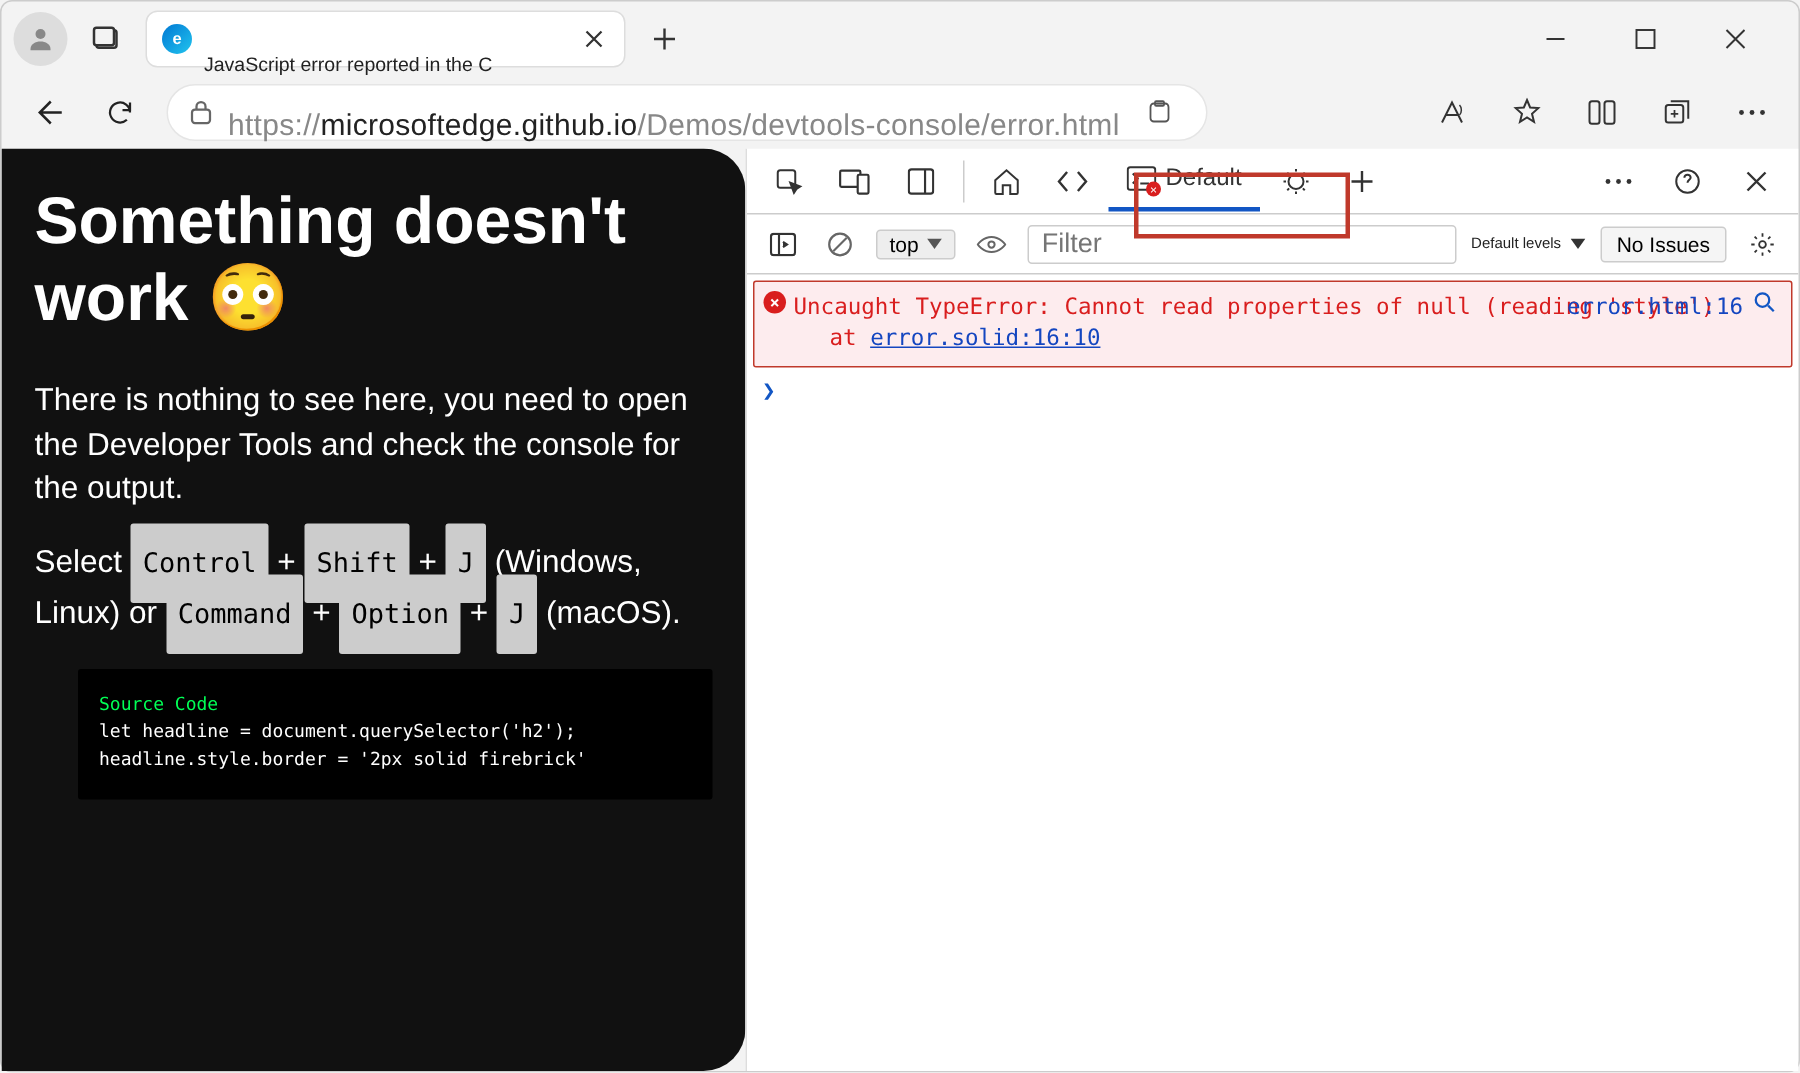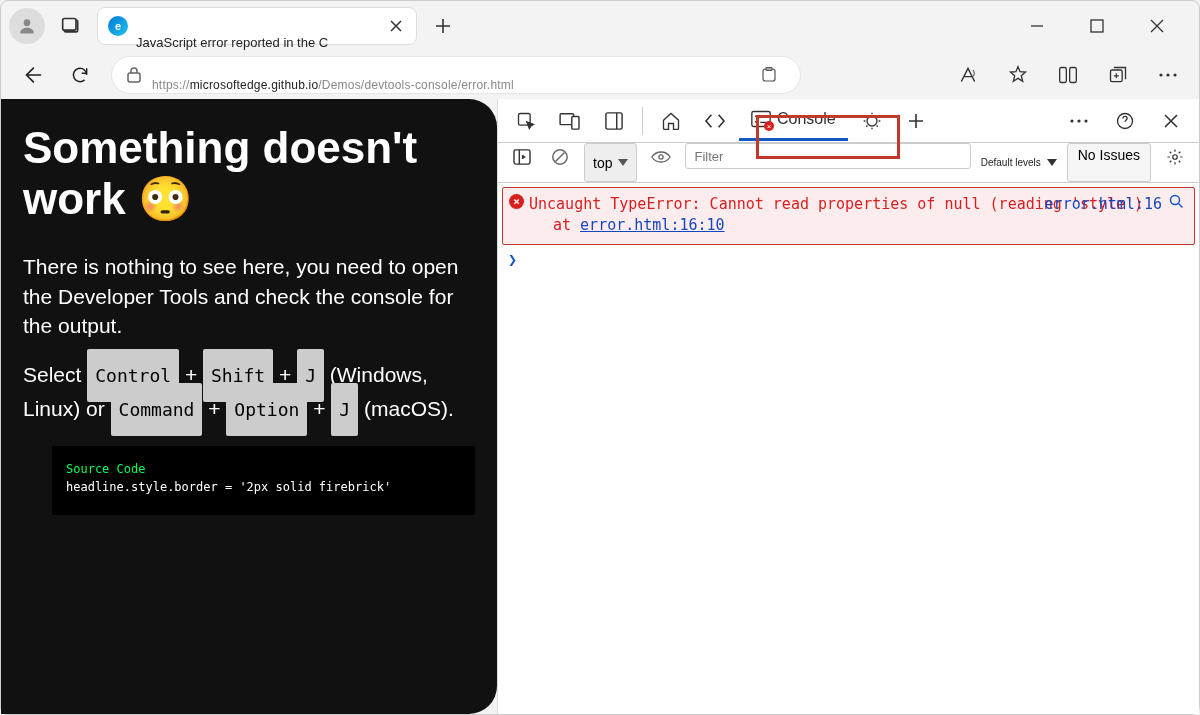--- a/index.html
+++ b/index.html
@@ -15,21 +15,21 @@
   .tab-title { font-size: 13px; color: #222; white-space: nowrap; overflow: hidden; text-overflow: ellipsis; flex: 1; margin-top: 32px; }
   .tab-close { width: 20px; height: 20px; display:flex;align-items:center;justify-content:center; color:#444; cursor:pointer; }
   .new-tab { width: 36px; height: 36px; display:flex;align-items:center;justify-content:center;color:#333; cursor:pointer; }
   .win-controls { margin-left: auto; display:flex; gap: 24px; padding-right: 16px; }
   .win-btn { width: 36px; height:36px; display:flex;align-items:center;justify-content:center;color:#333; cursor:pointer; font-size:16px;}
 
   .addr-bar { height: 48px; display:flex; align-items:center; gap:14px; padding: 0 14px; }
   .nav-btn { width:34px;height:34px;display:flex;align-items:center;justify-content:center;color:#333;cursor:pointer; }
   .url-field { flex: 0 0 690px; height:38px; background:#fff; border-radius: 20px; display:flex; align-items:center; padding: 0 14px; gap:10px; border:1px solid #e5e5e5; }
   .lock { color:#666; }
-  .url-text { font-size: 12px; color:#888; letter-spacing:.2px; white-space:nowrap;margin-top:19px; }
+  .url-text { font-size: 20px; color:#888; letter-spacing:.2px; white-space:nowrap;margin-top:19px; }
   .url-text .host { color:#222; }
   .addr-right { display:flex; gap: 16px; align-items:center; margin-left:auto; }
 
   
   .content { flex:1; display:flex; overflow:hidden; }
 
   
   .page { width: 496px; background:#111; color:#fff; border-radius: 0 28px 28px 0; padding: 24px 22px; display:flex; flex-direction:column; }
   .page h1 { font-size: 44px; font-weight: 800; line-height: 1.15; }
   .page p.lead { margin-top: 28px; font-size: 21px; line-height: 1.4; }
@@ -40,23 +40,23 @@
 
   
   .devtools { flex:1; display:flex; flex-direction:column; background:#fff; border-left:1px solid #ddd; }
   .dt-tabbar { height:44px; border-bottom:1px solid #ccc; display:flex; align-items:center; padding-left:8px; gap:4px; }
   .dt-icon-btn { width:40px;height:40px;display:flex;align-items:center;justify-content:center;color:#333;cursor:pointer; position:relative; }
   .dt-tab { height:40px; padding: 0 12px; display:flex; align-items:center; gap:6px; font-size:16px; color:#333; position:relative; cursor:pointer;}
   .dt-tab.active { border-bottom:3px solid #1256c4; }
   .console-highlight { position:absolute; border:3px solid #c0392b; left:756px; top:115px; width:144px; height:44px; pointer-events:none; }
   .dt-right { margin-left:auto; display:flex; gap:6px; padding-right:8px; }
 
-  .dt-filterbar { height:40px; border-bottom:1px solid #ccc; display:flex; gap:10px; padding: 0 10px; }
+  .dt-filterbar { height:40px; border-bottom:1px solid #ccc; display:flex; align-items:center; gap:10px; padding: 0 10px; }
   .ctx-drop { background:#eee;border:1px solid #ccc;border-radius:3px;padding:1px 8px;font-size:14px;display:flex;align-items:center;gap:6px;cursor:pointer;}
-  .dt-filter-input { flex:1; min-width:60px; border:1px solid #ccc; border-radius:3px; height:26px; padding:0 8px; font-size:13px; color:#333; }
+  .dt-filter-input { flex:1; min-width:60px; border:1px solid #ccc; border-radius:3px; height:26px; padding:0 8px; font-size:18px; color:#333; }
   .levels { font-size:10px; color:#222; display:flex;align-items:center;gap:6px;cursor:pointer;}
   .issues-btn { border:1px solid #ccc;border-radius:3px;padding:3px 10px;font-size:14px;cursor:pointer; background:#f5f5f5; }
   .gear { width:28px;height:28px;display:flex;align-items:center;justify-content:center;cursor:pointer;}
 
   .console-body { flex:1; position:relative; overflow:auto; font-family: Consolas, monospace; font-size:15px; }
   .err-row { margin:4px 4px 0 4px; background:#fdecee; border:1px solid #c0392b; border-radius:2px; padding:6px 8px 8px 26px; position:relative; color:#d91e1e; line-height:1.4;}
   .err-x { position:absolute; left:6px; top:6px; width:15px;height:15px;border-radius:50%;background:#d91e1e;color:#fff;display:flex;align-items:center;justify-content:center;font-size:11px;font-weight:bold;}
   .err-link { position:absolute; right:32px; top:6px; color:#1446c0; cursor:pointer;}
   .mag { position:absolute; right:10px; top:6px; color:#1256c4; cursor:pointer; }
   .stack { color:#d91e1e; padding-left:24px;}
@@ -182,20 +182,21 @@
   <div class="content">
 
     <div class="page">
       <h1>Something doesn't work 😳</h1>
       <p class="lead">There is nothing to see here, you need to open the Developer Tools and check the console for the output.</p>
       <p class="instr">
         <span>Select </span><kbd>Control</kbd> + <kbd>Shift</kbd> + <kbd>J</kbd><span> (Windows, Linux) or </span><kbd>Command</kbd> + <kbd>Option</kbd> + <kbd>J</kbd><span> (macOS).</span>
       </p>
       <div class="codeblock">
         <div class="sc">Source Code</div>
+        <div>let headline = document.querySelector('h2');</div>
         <div>headline.style.border = '2px solid firebrick'</div>
       </div>
     </div>
 
     <div class="devtools">
       <div class="dt-tabbar">
         <div class="dt-icon-btn">
             <svg width="20" height="20" viewBox="0 0 24 24" fill="none" stroke="#333" stroke-width="1.6">
               <rect x="3" y="3" width="14" height="14" rx="2"></rect>
               <path d="M13 13l8 3-3 2-2 3z" fill="#333"></path>
@@ -225,21 +226,21 @@
             </svg>
           </div>
         <div class="dt-tab active">
           <span style="position:relative">
             <svg width="20" height="18" viewBox="0 0 24 20" fill="none" stroke="#333" stroke-width="1.6">
                 <rect x="1" y="1" width="22" height="18" rx="2"></rect>
                 <path d="M5 6l4 4-4 4M11 14h7"></path>
               </svg>
             <span style="position:absolute;right:-3px;bottom:-3px;width:10px;height:10px;border-radius:50%;background:#d91e1e;color:#fff;font-size:8px;display:flex;align-items:center;justify-content:center">×</span>
           </span>
-          <span>Console</span>
+          <span>Default</span>
         </div>
         <div class="dt-icon-btn">
             <svg width="20" height="20" viewBox="0 0 24 24" fill="none" stroke="#333" stroke-width="1.6">
               <circle cx="12" cy="12" r="6"></circle>
               <path d="M12 2v2M12 20v2M2 12h2M20 12h2M5 5l1.5 1.5M17.5 17.5L19 19M19 5l-1.5 1.5M6.5 17.5L5 19"></path>
             </svg>
           </div>
         <div class="dt-icon-btn">
             <svg width="16" height="16" viewBox="0 0 16 16" stroke="#333" stroke-width="1.6">
               <path d="M8 1v14M1 8h14"></path>
@@ -315,21 +316,21 @@
           <div class="err-x">×</div>
           <span class="err-link">error.html:16</span>
           <span class="mag">
               <svg width="15" height="15" viewBox="0 0 20 20" fill="none" stroke="#1256c4" stroke-width="2">
                 <circle cx="8" cy="8" r="6"></circle>
                 <path d="M13 13l5 5"></path>
               </svg>
             </span>
           <div>Uncaught TypeError: Cannot read properties of null (reading 'style')</div>
           <div class="stack">
-            <span>at </span><a>error.html:16:10</a>
+            <span>at </span><a>error.solid:16:10</a>
           </div>
         </div>
         <div class="prompt">❯</div>
       </div>
     </div>
 
   </div>
 </div>
 
 <div class="console-highlight"></div>

